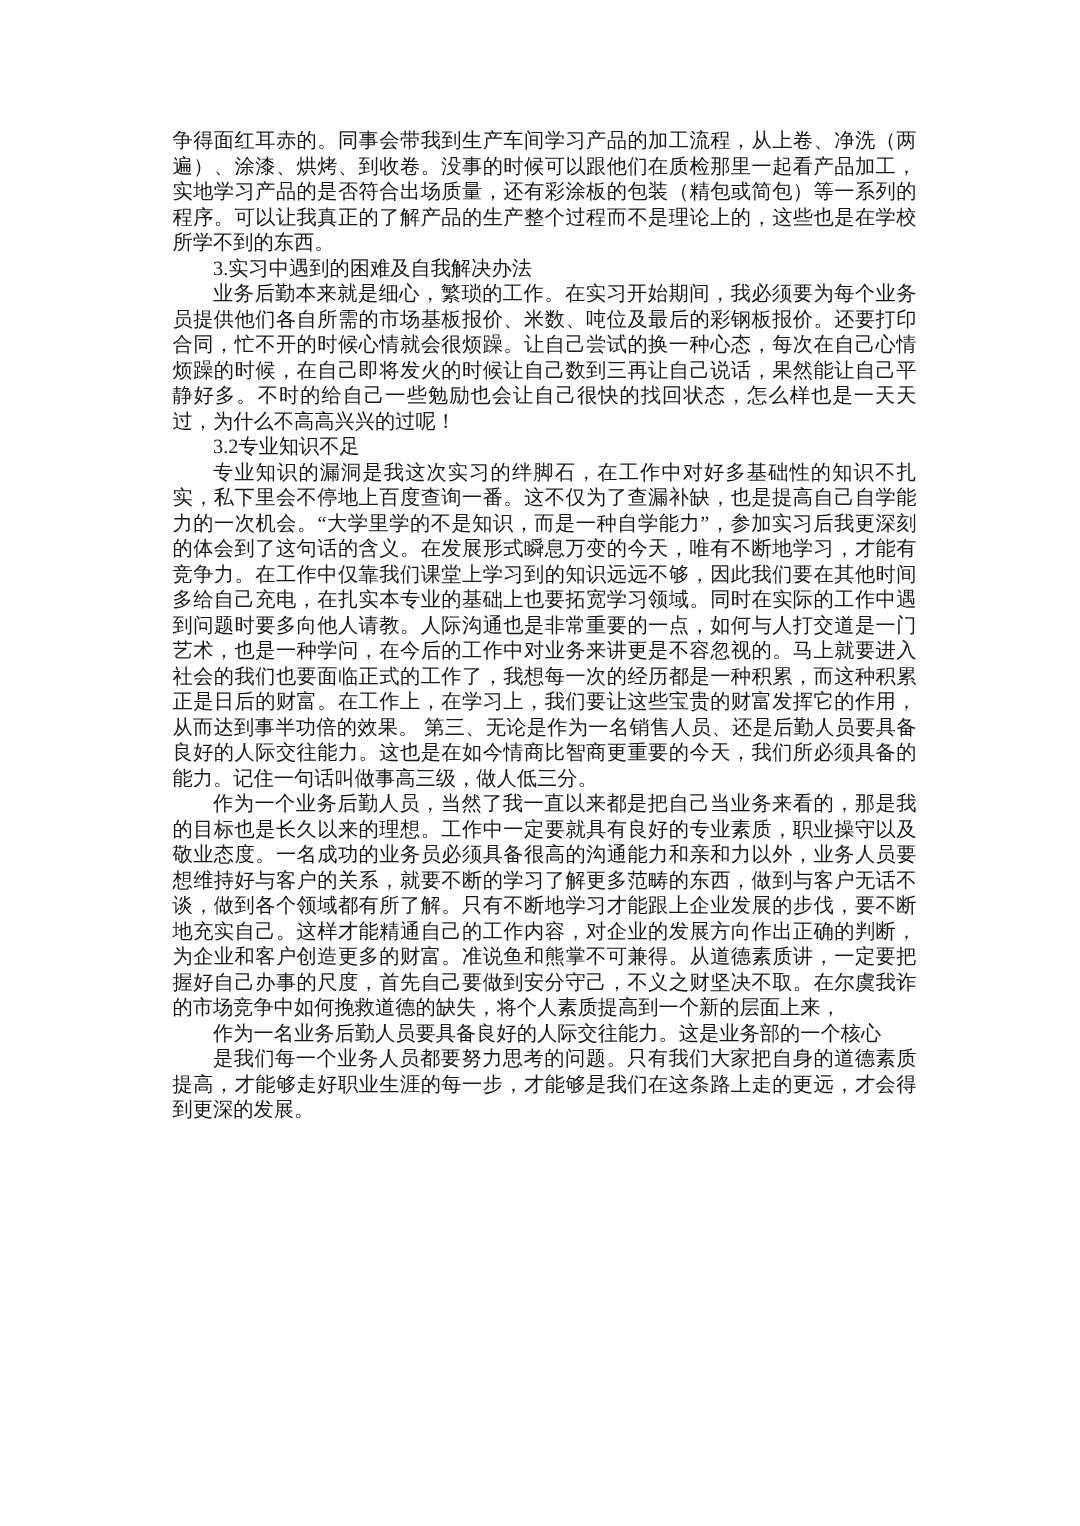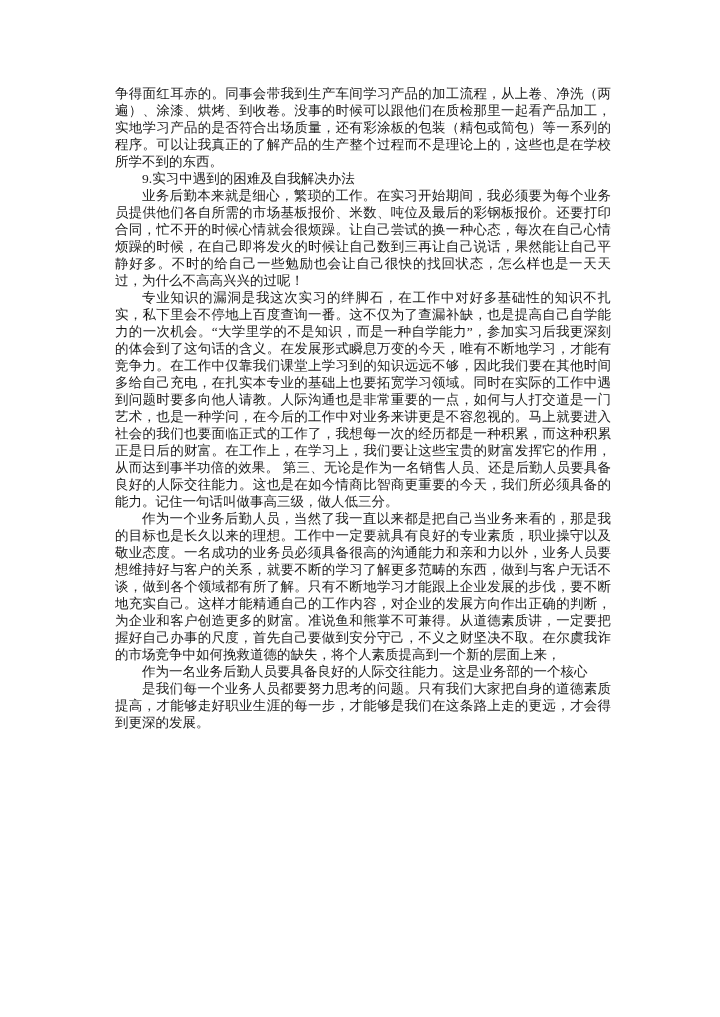--- a/index.html
+++ b/index.html
@@ -36,20 +36,21 @@
   .para.indent {
     text-indent: 2em;
   }
 </style>
 </head>
 <body>
 
 <div class="page">
   <div class="doc-body">
       <p class="para">争得面红耳赤的。同事会带我到生产车间学习产品的加工流程，从上卷、净洗（两遍）、涂漆、烘烤、到收卷。没事的时候可以跟他们在质检那里一起看产品加工，实地学习产品的是否符合出场质量，还有彩涂板的包装（精包或简包）等一系列的程序。可以让我真正的了解产品的生产整个过程而不是理论上的，这些也是在学校所学不到的东西。</p>
-      <p class="para indent">9.实习中遇到的困难及自我解决办法</p>
+      <p class="para indent">3.实习中遇到的困难及自我解决办法</p>
       <p class="para indent">业务后勤本来就是细心，繁琐的工作。在实习开始期间，我必须要为每个业务员提供他们各自所需的市场基板报价、米数、吨位及最后的彩钢板报价。还要打印合同，忙不开的时候心情就会很烦躁。让自己尝试的换一种心态，每次在自己心情烦躁的时候，在自己即将发火的时候让自己数到三再让自己说话，果然能让自己平静好多。不时的给自己一些勉励也会让自己很快的找回状态，怎么样也是一天天过，为什么不高高兴兴的过呢！</p>
+      <p class="para indent">3.2专业知识不足</p>
       <p class="para indent">专业知识的漏洞是我这次实习的绊脚石，在工作中对好多基础性的知识不扎实，私下里会不停地上百度查询一番。这不仅为了查漏补缺，也是提高自己自学能力的一次机会。“大学里学的不是知识，而是一种自学能力”，参加实习后我更深刻的体会到了这句话的含义。在发展形式瞬息万变的今天，唯有不断地学习，才能有竞争力。在工作中仅靠我们课堂上学习到的知识远远不够，因此我们要在其他时间多给自己充电，在扎实本专业的基础上也要拓宽学习领域。同时在实际的工作中遇到问题时要多向他人请教。人际沟通也是非常重要的一点，如何与人打交道是一门艺术，也是一种学问，在今后的工作中对业务来讲更是不容忽视的。马上就要进入社会的我们也要面临正式的工作了，我想每一次的经历都是一种积累，而这种积累正是日后的财富。在工作上，在学习上，我们要让这些宝贵的财富发挥它的作用，从而达到事半功倍的效果。 第三、无论是作为一名销售人员、还是后勤人员要具备良好的人际交往能力。这也是在如今情商比智商更重要的今天，我们所必须具备的能力。记住一句话叫做事高三级，做人低三分。</p>
       <p class="para indent">作为一个业务后勤人员，当然了我一直以来都是把自己当业务来看的，那是我的目标也是长久以来的理想。工作中一定要就具有良好的专业素质，职业操守以及敬业态度。一名成功的业务员必须具备很高的沟通能力和亲和力以外，业务人员要想维持好与客户的关系，就要不断的学习了解更多范畴的东西，做到与客户无话不谈，做到各个领域都有所了解。只有不断地学习才能跟上企业发展的步伐，要不断地充实自己。这样才能精通自己的工作内容，对企业的发展方向作出正确的判断，为企业和客户创造更多的财富。准说鱼和熊掌不可兼得。从道德素质讲，一定要把握好自己办事的尺度，首先自己要做到安分守己，不义之财坚决不取。在尔虞我诈的市场竞争中如何挽救道德的缺失，将个人素质提高到一个新的层面上来，</p>
       <p class="para indent">作为一名业务后勤人员要具备良好的人际交往能力。这是业务部的一个核心</p>
       <p class="para indent">是我们每一个业务人员都要努力思考的问题。只有我们大家把自身的道德素质提高，才能够走好职业生涯的每一步，才能够是我们在这条路上走的更远，才会得到更深的发展。</p>
     </div>
 </div>
 
 </body></html>

